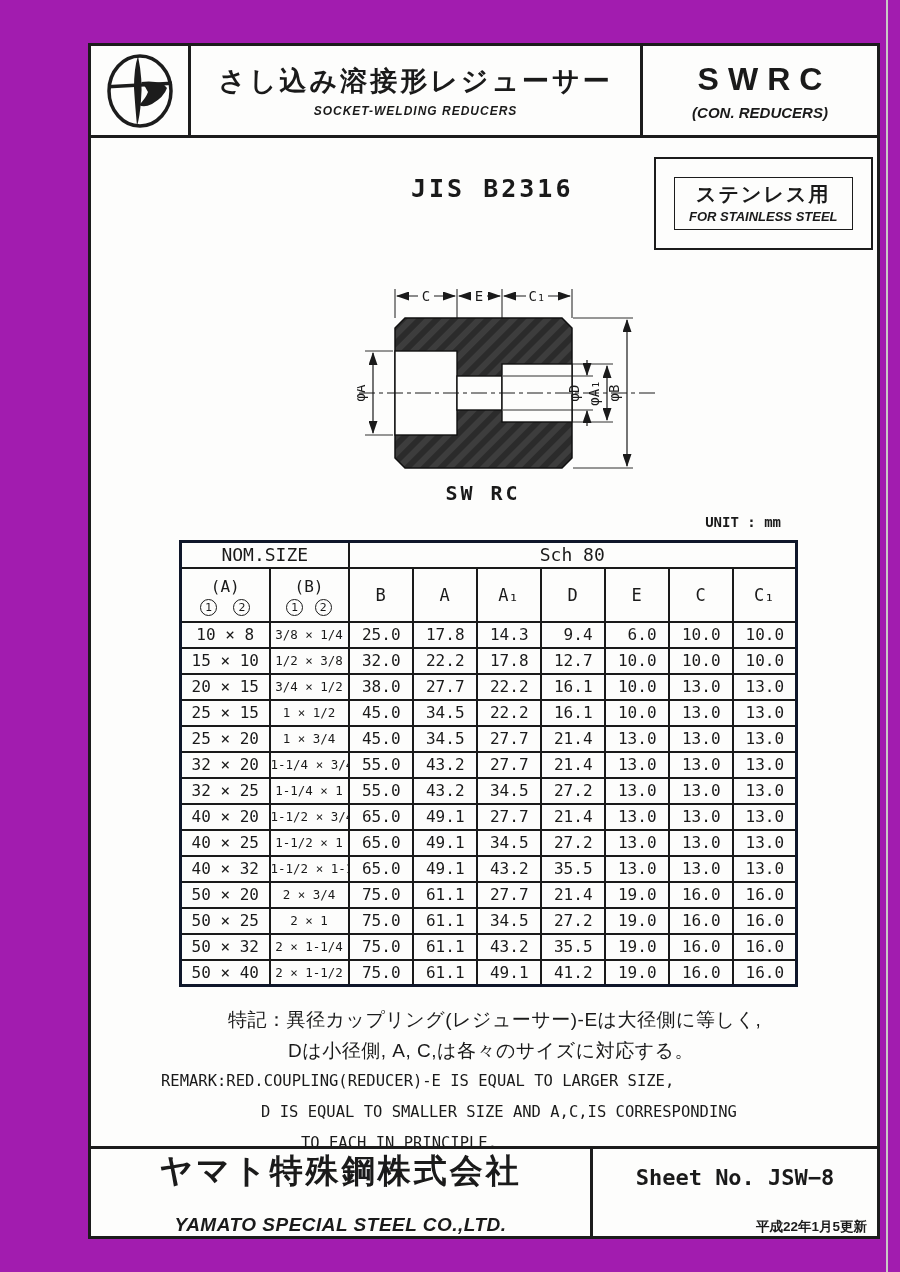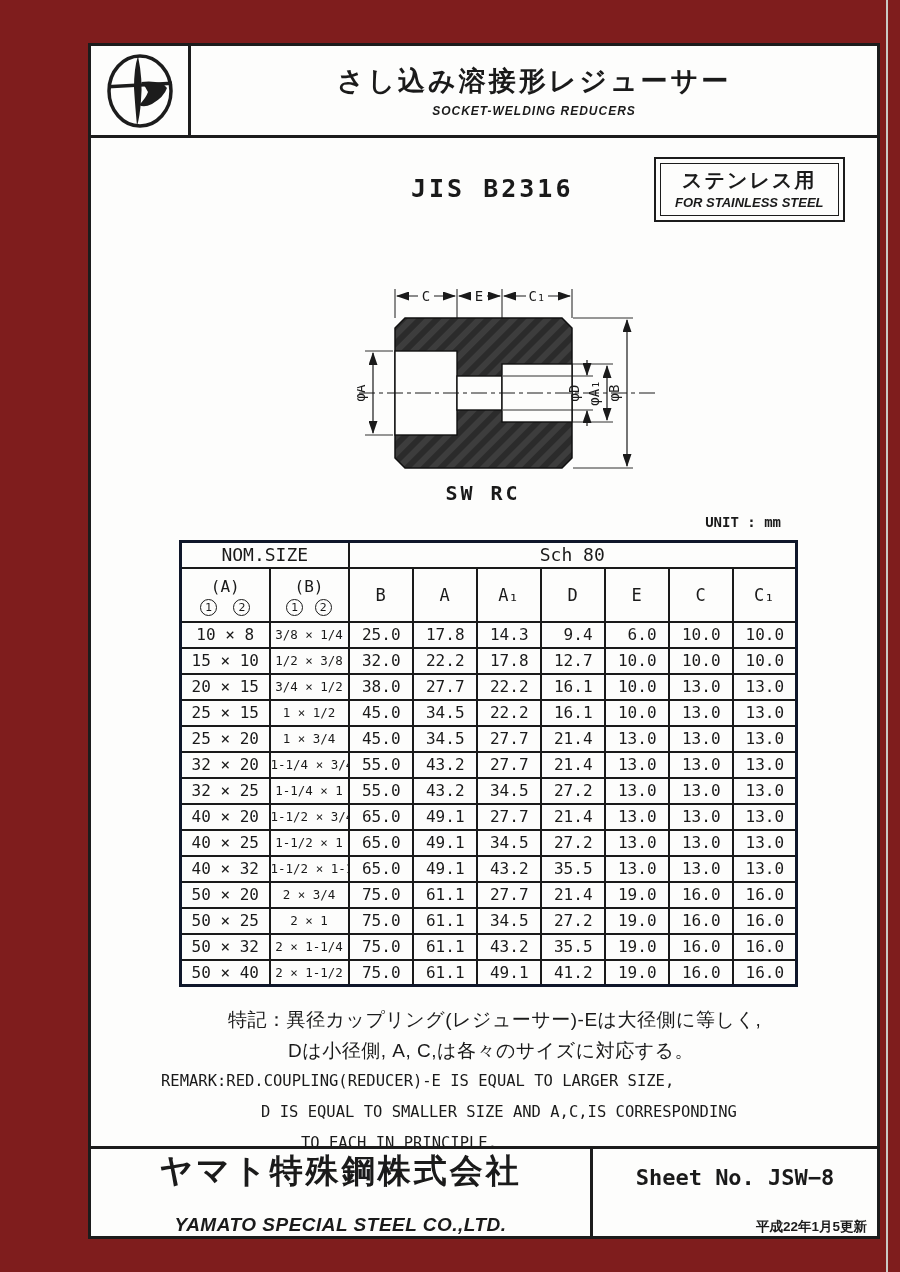--- a/index.html
+++ b/index.html
@@ -1,34 +1,34 @@
 <!DOCTYPE html>
 <html><head>
 <meta charset="utf-8">
 <style>
   * { margin:0; padding:0; box-sizing:border-box; }
   body { background:#ffffff; font-family:"Liberation Sans","DejaVu Sans",sans-serif; color:#1a1a1a; }
-  .page { position:relative; width:900px; height:1272px; background:#7f1d1d; overflow:hidden; }
+  .page { position:relative; width:900px; height:1272px; background:#a21caf; overflow:hidden; }
   .scan-edge { position:absolute; top:0; right:12px; width:2px; height:1272px; background:#c9c9c5; }
 
   .frame { position:absolute; left:88px; top:43px; width:792px; height:1196px; border:3px solid #1c1c1c; background:#fdfdfc; }
 
   
   .hdr { position:absolute; top:0; left:0; right:0; height:92px; display:flex; border-bottom:3px solid #1c1c1c; }
   .hdr-logo { width:100px; border-right:3px solid #1c1c1c; display:flex; align-items:center; justify-content:center; }
   .hdr-title { flex:1; display:flex; flex-direction:column; align-items:center; justify-content:center; gap:5px; }
   .title-jp { font-size:27px; font-weight:bold; letter-spacing:3px; white-space:nowrap; }
   .title-en { font-size:12px; font-weight:bold; font-style:italic; letter-spacing:1px; font-family:"Liberation Sans",sans-serif; }
   .hdr-code { width:237px; border-left:3px solid #1c1c1c; display:flex; flex-direction:column; align-items:center; justify-content:center; gap:6px; }
   .code-main { font-size:32px; font-weight:bold; letter-spacing:9px; padding-left:9px; }
   .code-sub { font-size:15px; font-weight:bold; font-style:italic; }
 
   
   .jis { position:absolute; left:320px; top:128px; font-family:"DejaVu Sans Mono","Liberation Mono",monospace; font-size:25px; font-weight:600; letter-spacing:3px; }
-  .ss-box { position:absolute; left:563px; top:111px; border:2px solid #1c1c1c; padding:4px; background:#fdfdfc; }
+  .ss-box { position:absolute; left:563px; top:111px; border:2px solid #1c1c1c; padding:18px; background:#fdfdfc; }
   .ss-box-inner { border:1px solid #1c1c1c; padding:3px 14px 5px; text-align:center; }
   .ss-jp { font-size:20px; font-weight:bold; letter-spacing:2px; white-space:nowrap; }
   .ss-en { font-size:13px; font-weight:bold; font-style:italic; white-space:nowrap; margin-top:1px; }
 
   
   .drawing { position:absolute; left:266px; top:230px; }
   .drawing svg text { fill:#1a1a1a; font-family:"DejaVu Sans Mono","Liberation Mono",monospace; }
 
   
   .unit { position:absolute; left:598px; top:468px; width:92px; text-align:right; font-family:"DejaVu Sans Mono",monospace; font-size:14px; font-weight:600; }
@@ -78,20 +78,24 @@
         <svg width="72" height="78" viewBox="0 0 72 78">
           <ellipse cx="36" cy="39" rx="31" ry="35" fill="none" stroke="#1c1c1c" stroke-width="3.5"></ellipse>
           <path d="M4,33 L68,29.5 L68,33 L4,36.5 Z" fill="#1c1c1c"></path>
           <path d="M34,4 Q39,28 37,48 Q36,64 33,74 Q31,52 30,36 Q30,16 34,4 Z" fill="#1c1c1c"></path>
           <path d="M37,30 Q58,28 63,36 Q60,45 48,52 Q40,56 35,53 Q42,46 44,40 Q41,34 37,30 Z" fill="#1c1c1c"></path>
         </svg>
       </div>
       <div class="hdr-title">
         <div class="title-jp">さし込み溶接形レジューサー</div>
         <div class="title-en">SOCKET-WELDING REDUCERS</div>
+      </div>
+      <div class="hdr-code">
+        <div class="code-main">SWRC</div>
+        <div class="code-sub">(CON. REDUCERS)</div>
       </div>
     </div>
 
     <div class="jis">JIS B2316</div>
     <div class="ss-box">
       <div class="ss-box-inner">
         <div class="ss-jp">ステンレス用</div>
         <div class="ss-en">FOR STAINLESS STEEL</div>
       </div>
     </div>

